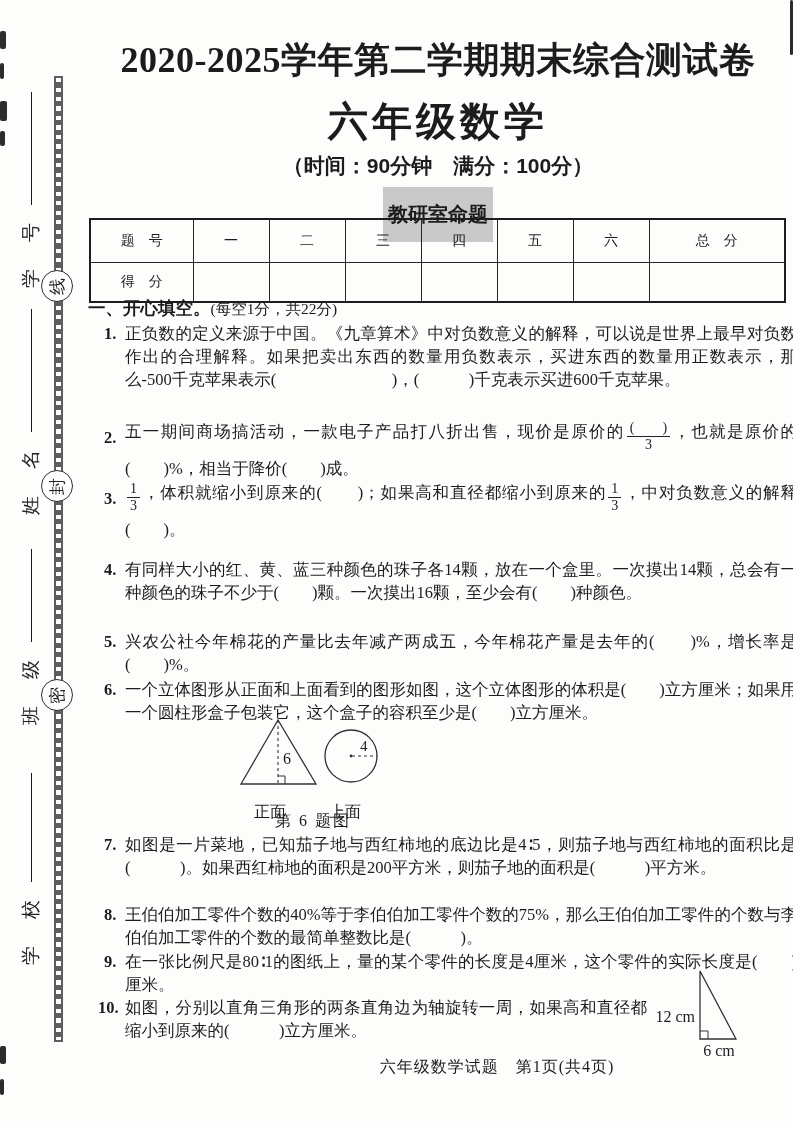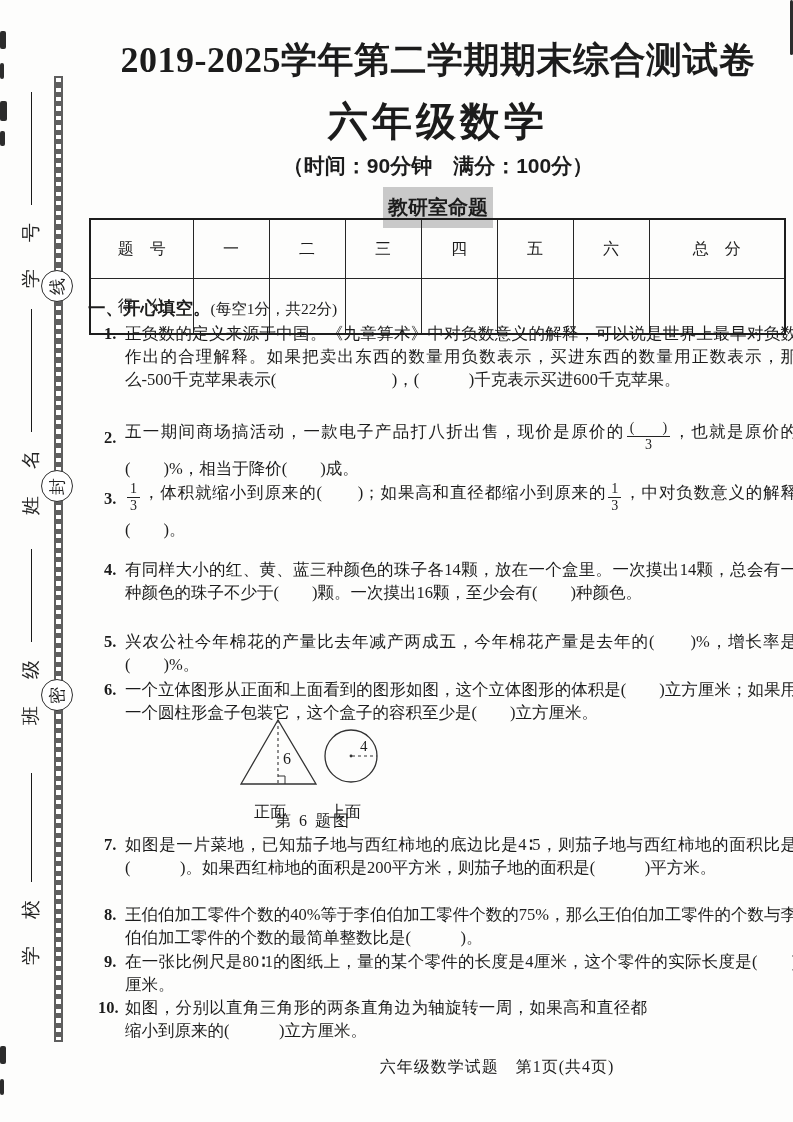--- a/index.html
+++ b/index.html
@@ -47,31 +47,31 @@
     position:absolute; top:94px; left:0; width:700px; text-align:center;
     font-size:40px; font-weight:600; letter-spacing:4px;
   }
   .h-meta{
     position:absolute; top:152px; left:0; width:700px; text-align:center;
     font-size:21px; font-weight:bold;
   }
   .h-stamp-row{position:absolute; top:187px; left:0; width:700px; text-align:center;}
   .h-stamp{
     display:inline-block; font-size:20px; font-weight:bold;
-    background:#c9c9c9; padding:7px 5px;
+    background:#c9c9c9; padding:14px 5px;
   }
 
   
   table.score{
     position:absolute; top:218px; left:1px; border-collapse:collapse;
     table-layout:fixed;
   }
   table.score td{
     border:1.5px solid #262626; text-align:center; vertical-align:middle;
-    font-size:16px; padding:12px;font-family:Liberation Serif, serif;
+    font-size:14px; padding:4px;font-family:Liberation Serif, serif;
   }
   table.score tr:first-child td{height:34px;}
   table.score tr:last-child td{height:30px;}
   table.score{border:2px solid #1d1d1d;}
 
   
   .sec-head{position:absolute; top:296px; left:0; font-size:17.5px;}
   .sec-head b{font-family:"Liberation Sans","DejaVu Sans",sans-serif; font-weight:bold;text-align:right;}
   .sec-head .note{font-size:15.5px; font-weight:normal;}
 
@@ -142,21 +142,21 @@
   </div>
   <div class="seal" style="top:470px;">
     <span>封</span>
   </div>
   <div class="seal" style="top:679px;">
     <span>密</span>
   </div>
 
   <div class="main">
 
-    <div class="h-title">2019-2025学年第二学期期末综合测试卷</div>
+    <div class="h-title">2020-2025学年第二学期期末综合测试卷</div>
     <div class="h-sub">六年级数学</div>
     <div class="h-meta sans">（时间：90分钟　满分：100分）</div>
     <div class="h-stamp-row">
       <span class="h-stamp sans">教研室命题</span>
     </div>
 
     <table class="score">
       <colgroup>
         <col style="width:103px">
           <col style="width:76px">
@@ -258,16 +258,24 @@
       <text x="122" y="37" font-size="15">4</text>
     </svg>
     <div class="figcap-row">
       <span style="left:16px;">正面</span>
       <span style="left:91px;">上面</span>
     </div>
     <div class="figcap">第 6 题图</div>
   </div>
 
 
+  <div class="figwrap" style="left:632px; top:958px; width:155px;">
+    <svg width="155" height="108" viewBox="0 0 155 108">
+      <polygon class="ln" points="68,13 68,81 104,81"></polygon>
+      <polyline class="ln" points="68,73 76,73 76,81" style="stroke-width:1"></polyline>
+      <text x="63" y="64" font-size="16" text-anchor="end">12 cm</text>
+      <text x="87" y="98" font-size="16" text-anchor="middle">6 cm</text>
+    </svg>
+  </div>
 
   <div class="footer">六年级数学试题　第1页(共4页)</div>
 
 </div>
 
 </body></html>

